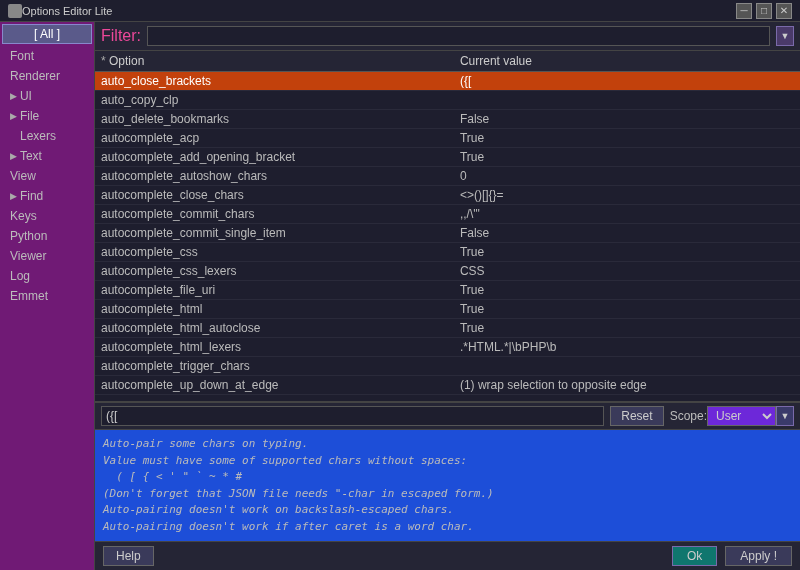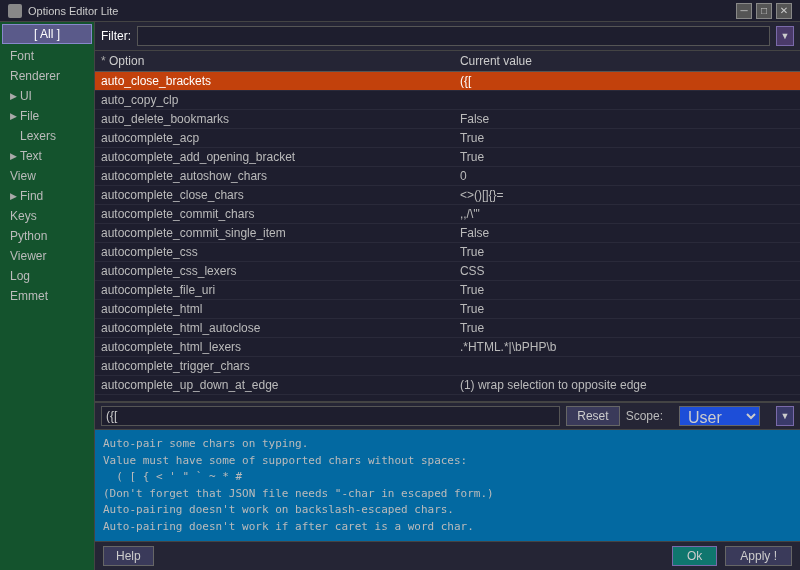--- a/index.html
+++ b/index.html
@@ -21,21 +21,20 @@
       display: flex;
       align-items: center;
       justify-content: space-between;
       padding: 0 8px;
       font-size: 11px;
       border-bottom: 1px solid #444;
     }
     .title-bar-left {
       display: flex;
       align-items: center;
-      gap: 6px;
     }
     .title-bar-icon {
       width: 14px;
       height: 14px;
       background: #888;
       border-radius: 2px;
     }
     .title-bar-controls {
       display: flex;
       gap: 4px;
@@ -55,21 +54,21 @@
 
     
     .main-container {
       display: flex;
       height: calc(570px - 22px);
     }
 
     
     .sidebar {
       width: 95px;
-      background: #14532d;
+      background: #701a75;
       border-right: 1px solid #444;
       display: flex;
       flex-direction: column;
       overflow-y: auto;
     }
     .sidebar-item {
       padding: 3px 6px 3px 10px;
       cursor: pointer;
       color: #bbb;
       font-size: 12px;
@@ -105,22 +104,22 @@
     
     .filter-bar {
       display: flex;
       align-items: center;
       padding: 4px 6px;
       border-bottom: 1px solid #444;
       gap: 6px;
       background: #252535;
     }
     .filter-label {
-      color: #ffffff;
-      font-size: 12px;
+      color: #ec4899;
+      font-size: 16px;
     }
     .filter-input {
       flex: 1;
       background: #1e1e2e;
       border: 1px solid #555;
       color: #ccc;
       padding: 2px 4px;
       font-size: 12px;
       height: 20px;
     }
@@ -217,24 +216,24 @@
       color: #ccc;
       padding: 2px 10px;
       font-size: 12px;
       cursor: pointer;
     }
     .scope-label {
       color: #bbb;
       font-size: 12px;
     }
     .scope-select {
-      background: #1d4ed8;
+      background: #6d28d9;
       border: 1px solid #666;
       color: #ccc;
-      font-size: 16px;
+      font-size: 12px;
       padding: 1px 4px;
       height: 20px;
     }
     .scope-dropdown-btn {
       background: #3a3a6a;
       border: 1px solid #7a6aaa;
       color: #ccc;
       width: 18px;
       height: 20px;
       display: flex;
@@ -243,23 +242,24 @@
       cursor: pointer;
       font-size: 9px;
     }
 
     
     .description-area {
       padding: 6px 8px;
       color: #bbb;
       font-size: 12px;
       line-height: 1.5;
-      background: #0369a1;
+      background: #1d4ed8;
       min-height: 80px;
       position: relative;
+      font-style: italic;
     }
     .description-area pre {
       font-family: monospace;
       font-size: 11px;
       white-space: pre-wrap;
       color: #bbb;
     }
 
     
     .footer {
@@ -309,21 +309,21 @@
       position: relative;
       flex: 1;
       overflow: hidden;
       display: flex;
       flex-direction: column;
     }
 
     .scope-row {
       display: flex;
       align-items: center;
-      gap: 16px;
+      gap: 0;
     }
   </style>
 </head>
 <body>
 
 <div class="title-bar">
   <div class="title-bar-left">
     <div class="title-bar-icon"></div>
     <span>Options Editor Lite</span>
   </div>

